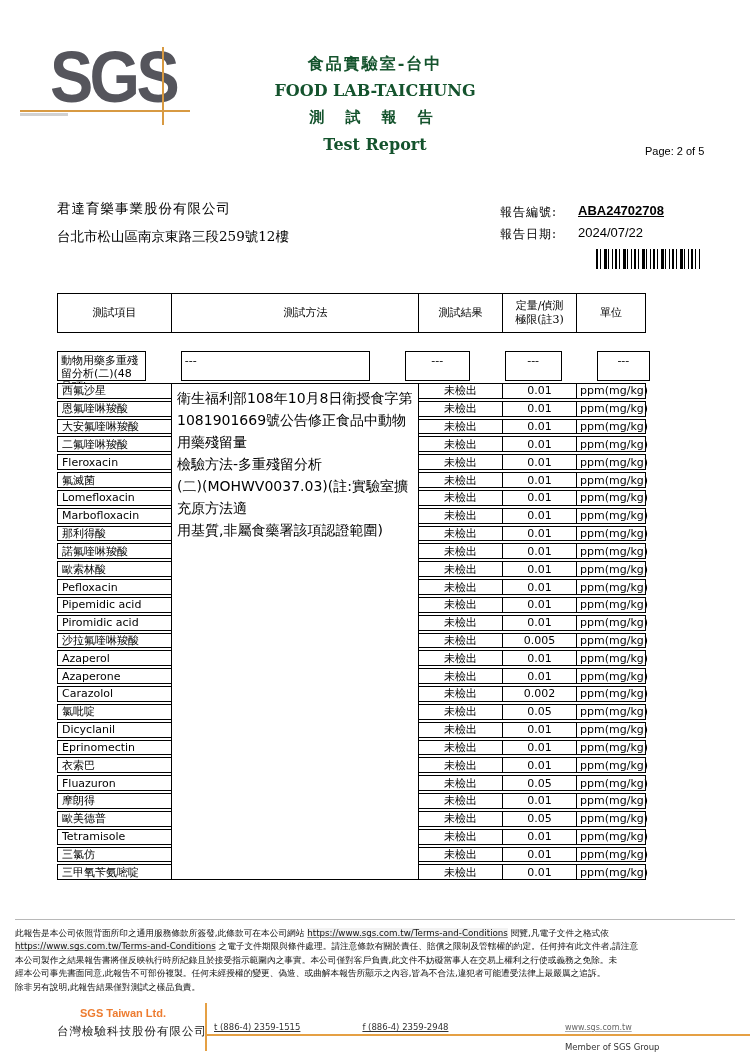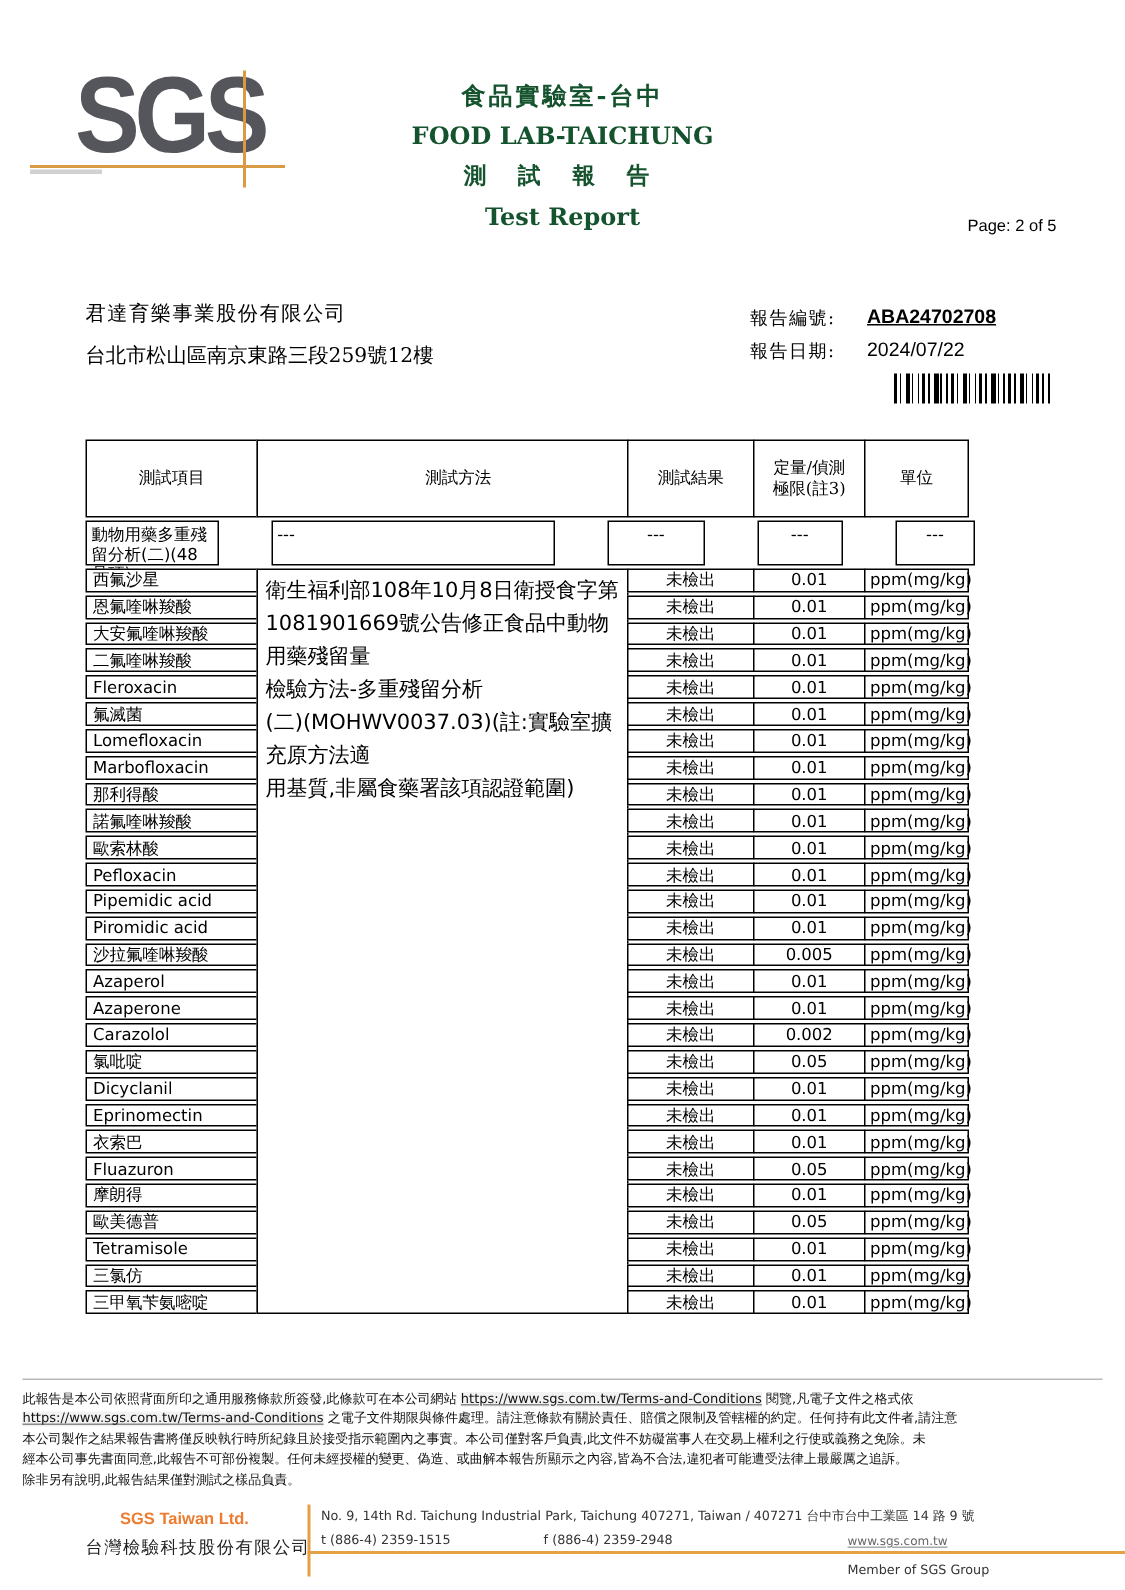--- a/index.html
+++ b/index.html
@@ -30,21 +30,21 @@
   .meta-label-date{position:absolute;left:500px;top:226px;font-family:"DejaVu Serif",serif;font-size:12px;letter-spacing:1px;}
   .meta-value-no{position:absolute;left:578px;top:203px;font-family:"Liberation Sans",sans-serif;font-weight:bold;font-size:13px;text-decoration:underline;}
   .meta-value-date{position:absolute;left:578px;top:225px;font-family:"Liberation Sans",sans-serif;font-weight:normal;font-size:13px;}
   .barcode{position:absolute;left:596px;top:249px;width:104px;height:20px;
     background:repeating-linear-gradient(90deg,#000 0 2px,#fff 2px 4px,#000 4px 5px,#fff 5px 8px,
                #000 8px 11px,#fff 11px 12px,#000 12px 13px,#fff 13px 16px,#000 16px 17px,#fff 17px 19px);}
 
   
   .rtable{position:absolute;left:57px;top:293px;width:593px;}
   .trow{display:flex;}
-  .thead{height:52px;margin-bottom:2px;}
+  .thead{height:40px;margin-bottom:18px;}
   .grow{height:30px;margin-bottom:2px;gap:36px;}
   .tbody{height:574px;}
   .c1{width:115px;} .c2{width:248px;margin-left:-1px;padding-left:21px;} .c3{width:85px;margin-left:-1px;}
   .c4{width:75px;margin-left:-1px;} .c5{width:70px;margin-left:-1px;}
   .bx{border:1px solid #000;box-sizing:border-box;background:#fff;}
   .th{display:flex;align-items:center;justify-content:center;text-align:center;
       font-family:"DejaVu Serif",serif;font-size:11px;line-height:14px;white-space:pre-line;}
   .gcell{font-size:11px;line-height:13px;padding:2px 3px;}
   .gdash{text-align:center;padding:2px 0;font-size:11px;}
   .col{display:flex;flex-direction:column;gap:2px;height:497px;}
@@ -59,21 +59,21 @@
   .foot-sep{position:absolute;left:15px;top:919px;width:720px;height:1px;background:#b8b8b8;}
   .legal{position:absolute;left:15px;top:927px;width:726px;font-size:8.7px;line-height:13.4px;
          color:#111;white-space:nowrap;}
   .legal .url{text-decoration:underline;text-decoration-color:#8a8a8a;background:#f2f2f2;}
   .f-name-en{position:absolute;left:80px;top:1007px;font-family:"Liberation Sans",sans-serif;
              font-weight:bold;font-size:11px;color:#ed7c30;}
   .f-name-zh{position:absolute;left:57px;top:1024px;font-family:"DejaVu Serif",serif;
              font-size:11.5px;color:#222;letter-spacing:1px;}
   .f-vline{position:absolute;left:205px;top:1003px;width:2px;height:48px;background:#e5a044;}
   .f-addr{position:absolute;left:214px;top:1005px;font-size:8.5px;color:#333;white-space:nowrap;}
-  .f-tel{position:absolute;left:214px;top:1022px;font-size:8.5px;color:#333;}
+  .f-tel{position:absolute;left:214px;top:1022px;font-size:8.5px;color:#333;text-decoration:underline;}
   .f-fax{margin-left:62px;}
   .f-hline{position:absolute;left:205px;top:1034px;width:545px;height:2px;background:#e5a044;}
   .f-web{position:absolute;left:565px;top:1023px;font-size:8px;color:#666;
          text-decoration:underline;text-decoration-color:#aaa;}
   .f-member{position:absolute;left:565px;top:1042px;font-size:8.5px;color:#333;}
 </style>
 </head>
 <body>
 
 <div class="page">
@@ -249,20 +249,19 @@
       <div class="legal-line">此報告是本公司依照背面所印之通用服務條款所簽發,此條款可在本公司網站 <span class="url">https://www.sgs.com.tw/Terms-and-Conditions</span> 閱覽,凡電子文件之格式依</div>
       <div class="legal-line"><span class="url">https://www.sgs.com.tw/Terms-and-Conditions</span> 之電子文件期限與條件處理。請注意條款有關於責任、賠償之限制及管轄權的約定。任何持有此文件者,請注意</div>
       <div class="legal-line">本公司製作之結果報告書將僅反映執行時所紀錄且於接受指示範圍內之事實。本公司僅對客戶負責,此文件不妨礙當事人在交易上權利之行使或義務之免除。未</div>
       <div class="legal-line">經本公司事先書面同意,此報告不可部份複製。任何未經授權的變更、偽造、或曲解本報告所顯示之內容,皆為不合法,違犯者可能遭受法律上最嚴厲之追訴。</div>
       <div class="legal-line">除非另有說明,此報告結果僅對測試之樣品負責。</div>
     </div>
 
   <div class="f-name-en">SGS Taiwan Ltd.</div>
   <div class="f-name-zh">台灣檢驗科技股份有限公司</div>
   <div class="f-vline"></div>
-  <div class="f-addr">No. 9, 14th Rd. Taichung Industrial Park, Taichung 407271, Taiwan / 407271 台中市台中工業區 14 路 9 號</div>
   <div class="f-tel">
     <span>t (886-4) 2359-1515</span><span class="f-fax">f (886-4) 2359-2948</span>
   </div>
   <div class="f-hline"></div>
   <div class="f-web">www.sgs.com.tw</div>
   <div class="f-member">Member of SGS Group</div>
 </div>
 
 </body></html>

